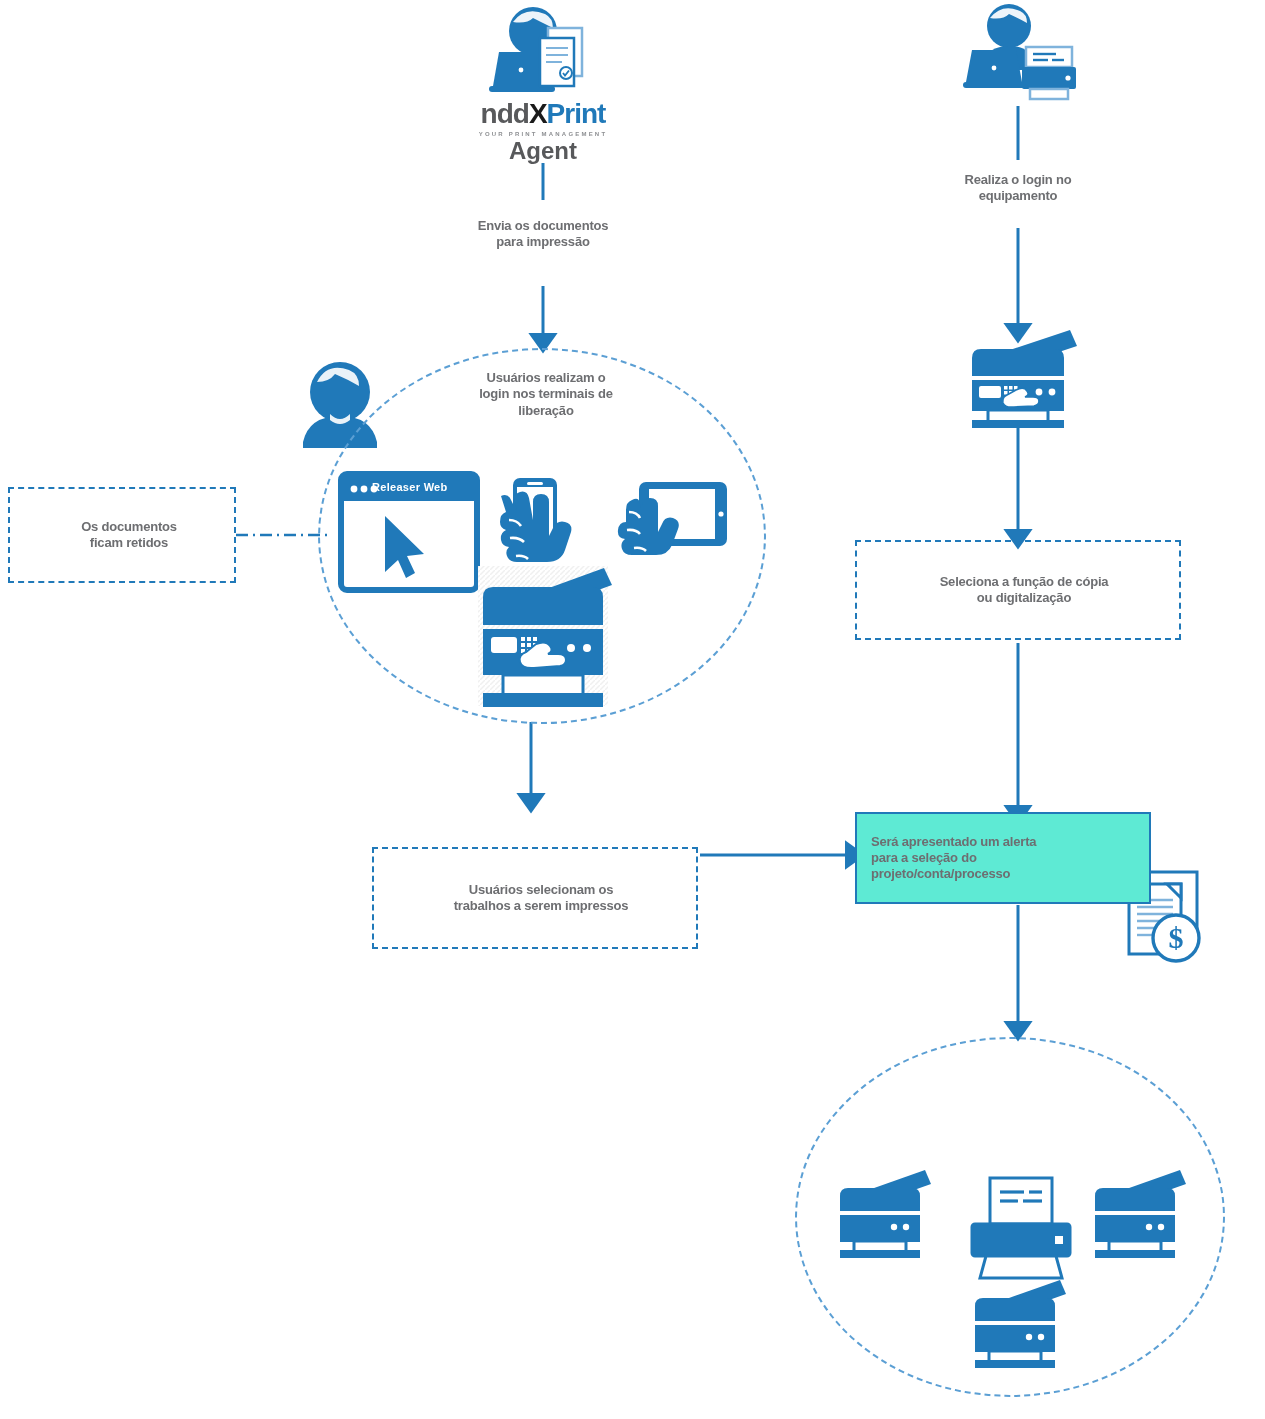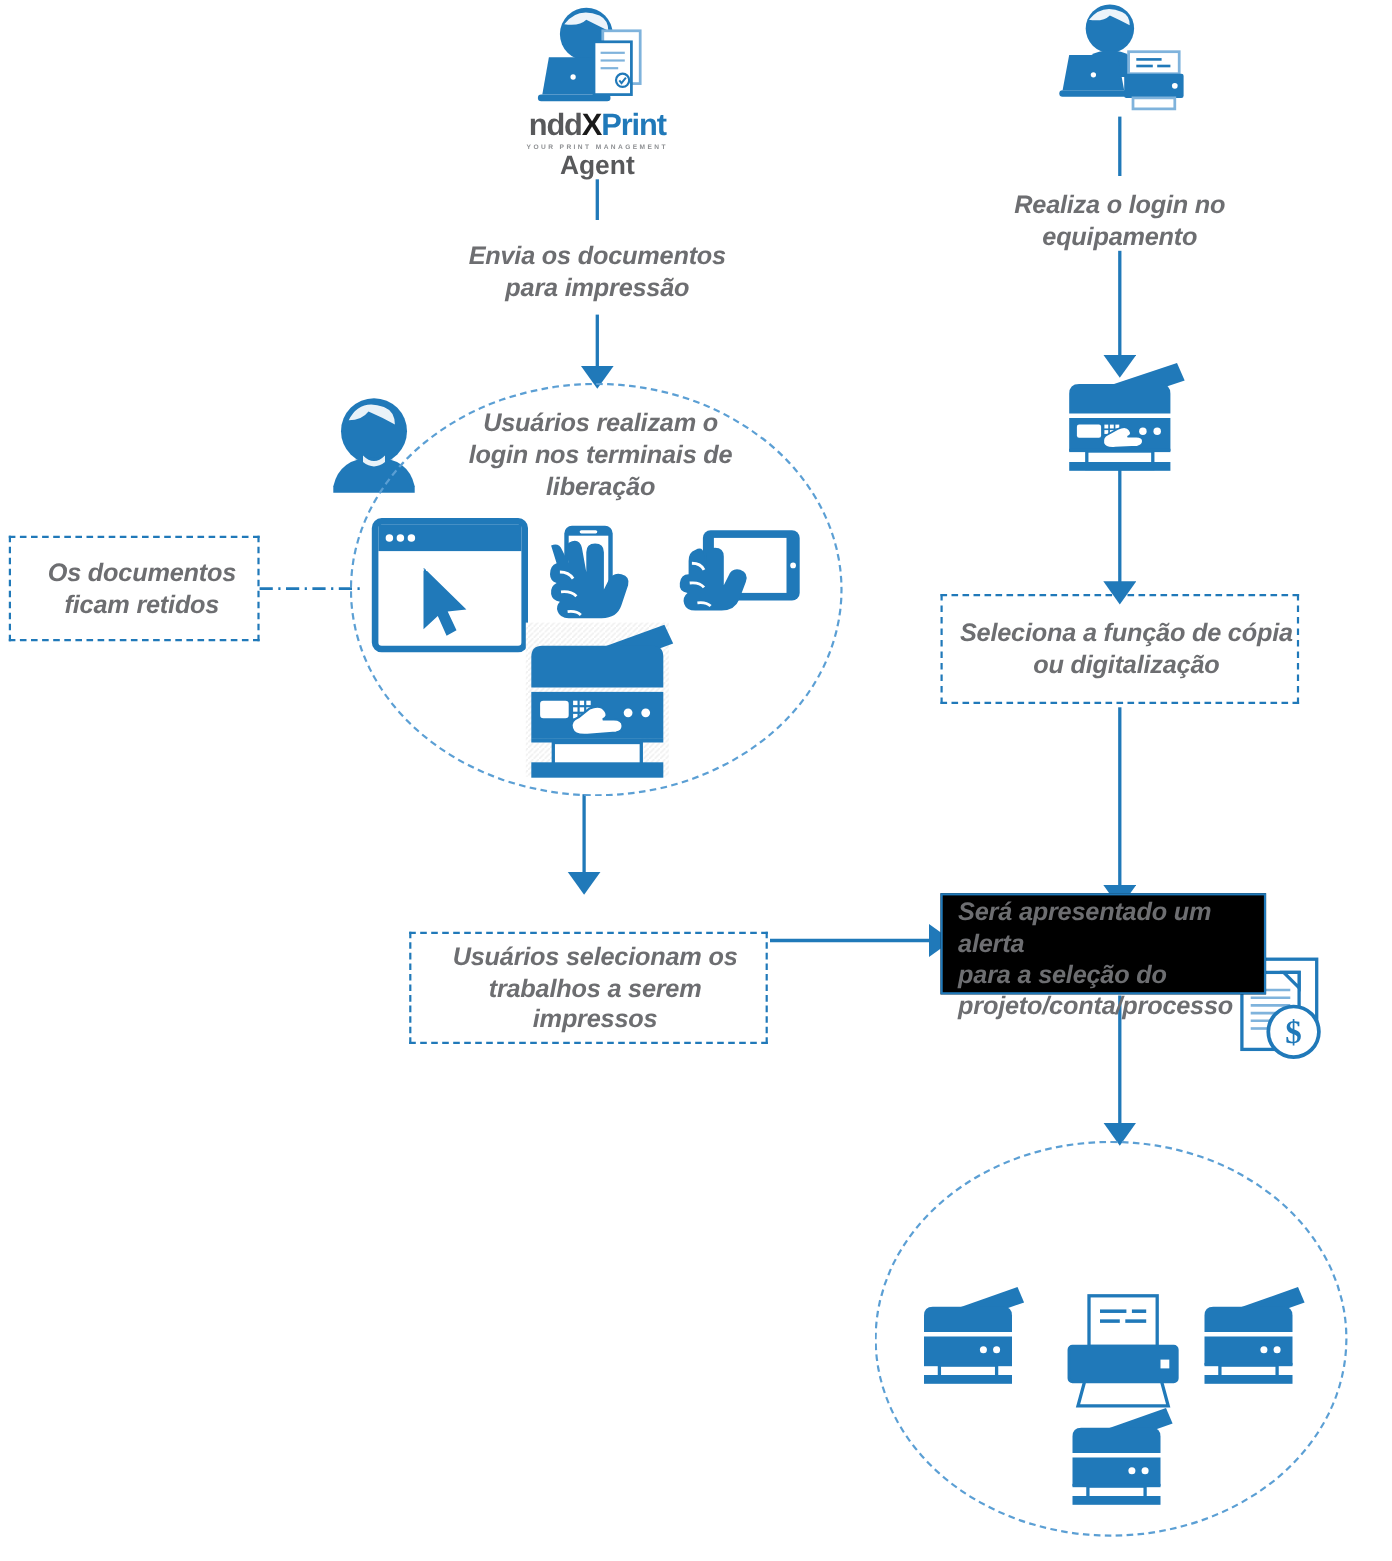--- a/index.html
+++ b/index.html
@@ -8,40 +8,39 @@
     width:1265px;height:1419px;position:relative;overflow:hidden;
   }
   .stage{position:absolute;left:0;top:0;width:1265px;height:1419px;}
   .layer{position:absolute;left:0;top:0;width:1265px;height:1419px;}
   svg.layer{pointer-events:none;}
 
   .lbl{
     position:absolute;
     color:#6d6e71;
     font-weight:bold;
-    font-size:23px;
+    font-size:13px;
     line-height:1.25;
     text-align:center;
     letter-spacing:-0.2px;
-    font-style:italic;
   }
   .lbl.left{text-align:left;}
 
   .dbox{
     position:absolute;
     border:2px dashed #2079b9;
     box-sizing:border-box;
     display:flex;align-items:center;justify-content:flex-end;
   }
   .sbox{
     position:absolute;
     border:2px solid #2079b9;
-    background:#000000;
+    background:#5eead4;
     box-sizing:border-box;
-    display:flex;align-items:flex-start;
+    display:flex;align-items:center;
   }
   .sbox .lbl{position:static;padding-left:14px;}
 
   .ell{
     position:absolute;
     border:2px dashed #5b9fd4;
     border-radius:50%;
     box-sizing:border-box;
   }
 
@@ -300,21 +299,21 @@
     <div class="agent">Agent</div>
   </div>
 
   <div class="lbl" style="left:413px;top:218px;width:260px;">Envia os documentos<br>para impressão</div>
 
   <div class="lbl" style="left:898px;top:172px;width:240px;">Realiza o login no<br>equipamento</div>
 
   <div class="ell" style="left:318px;top:348px;width:448px;height:376px;"></div>
   <div class="lbl" style="left:421px;top:370px;width:250px;">Usuários realizam o<br>login nos terminais de<br>liberação</div>
 
-  <div style="position:absolute;left:372px;top:481px;color:#ffffff;font-size:11px;font-weight:bold;letter-spacing:0.3px;margin-top:29px;">Releaser Web</div>
+  <div style="position:absolute;left:372px;top:481px;color:#ffffff;font-size:11px;font-weight:bold;letter-spacing:0.3px;">Releaser Web</div>
 
   <div class="dbox" style="left:8px;top:487px;width:228px;height:96px;">
     <div class="lbl" style="position:static;width:210px;">Os documentos<br>ficam retidos</div>
   </div>
 
   <div class="dbox" style="left:372px;top:847px;width:326px;height:102px;">
     <div class="lbl" style="position:static;width:310px;">Usuários selecionam os<br>trabalhos a serem impressos</div>
   </div>
 
   <div class="dbox" style="left:855px;top:540px;width:326px;height:100px;">

